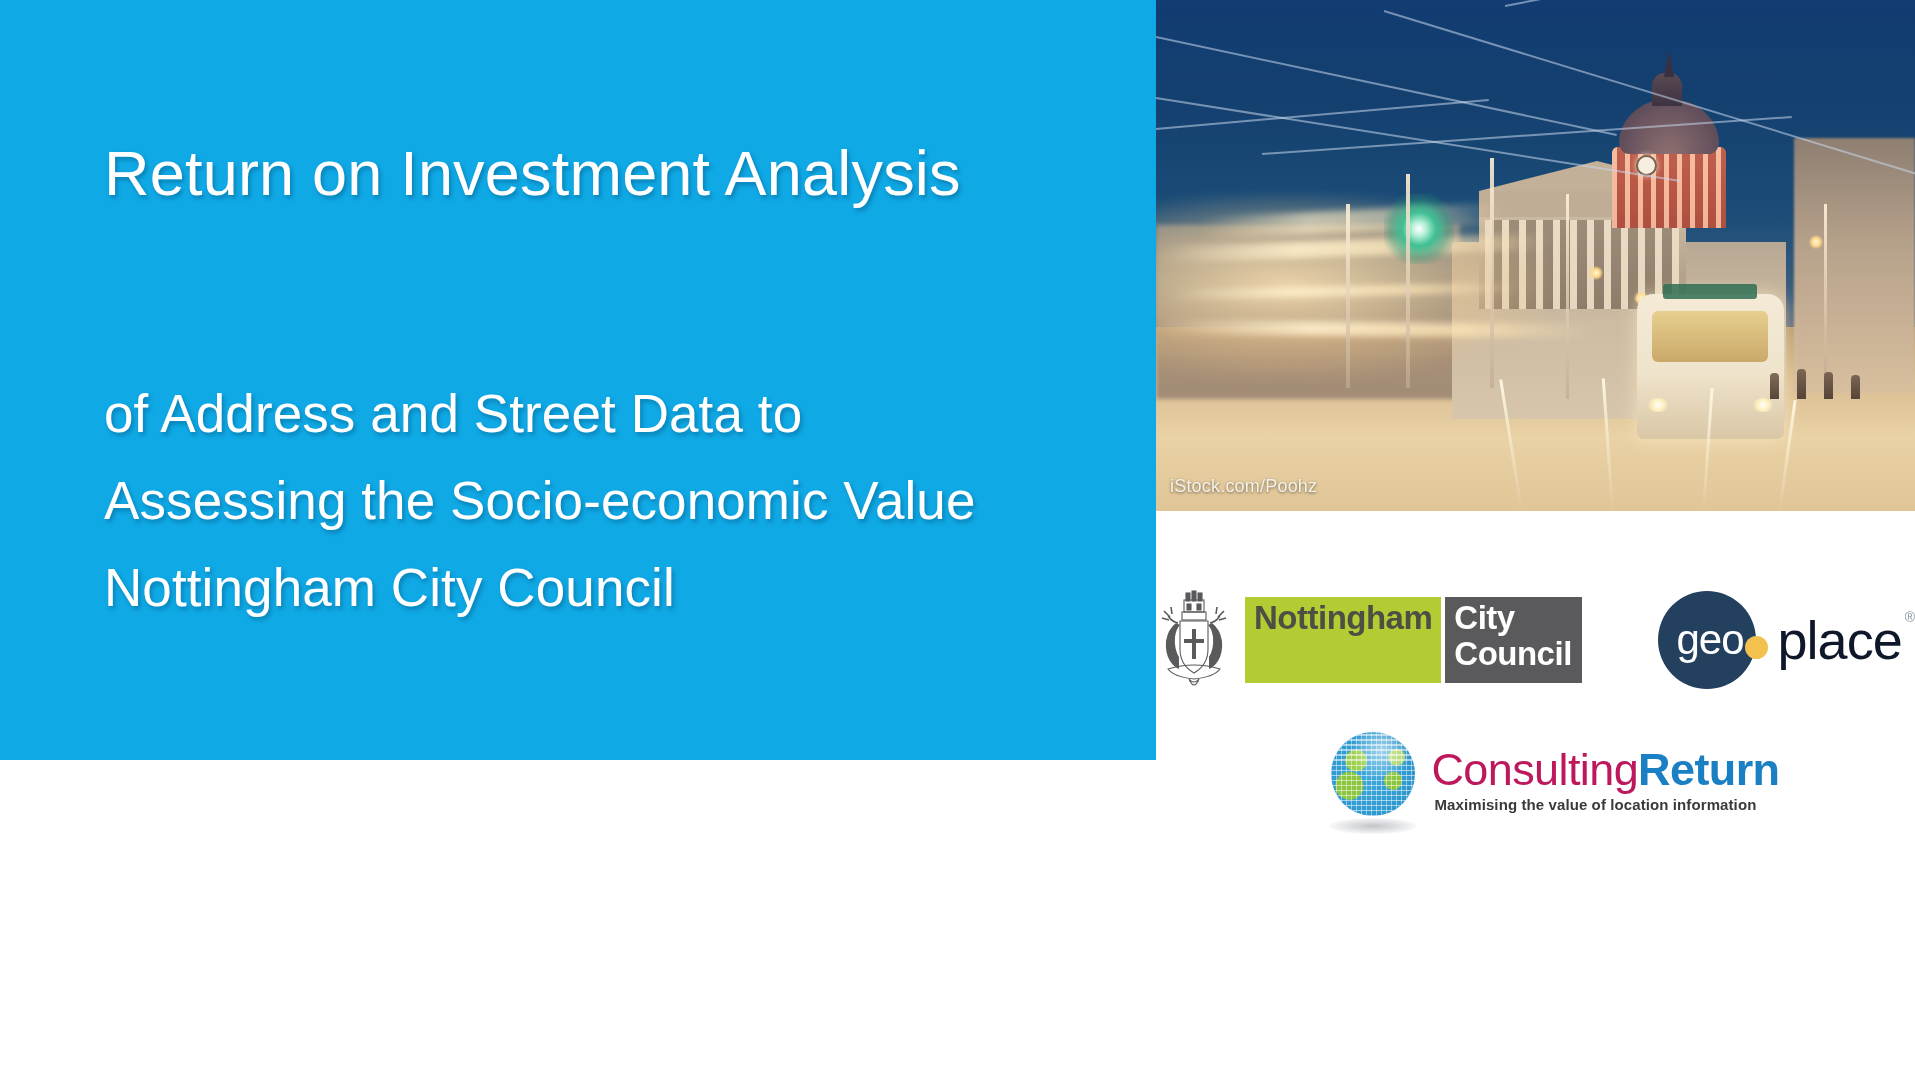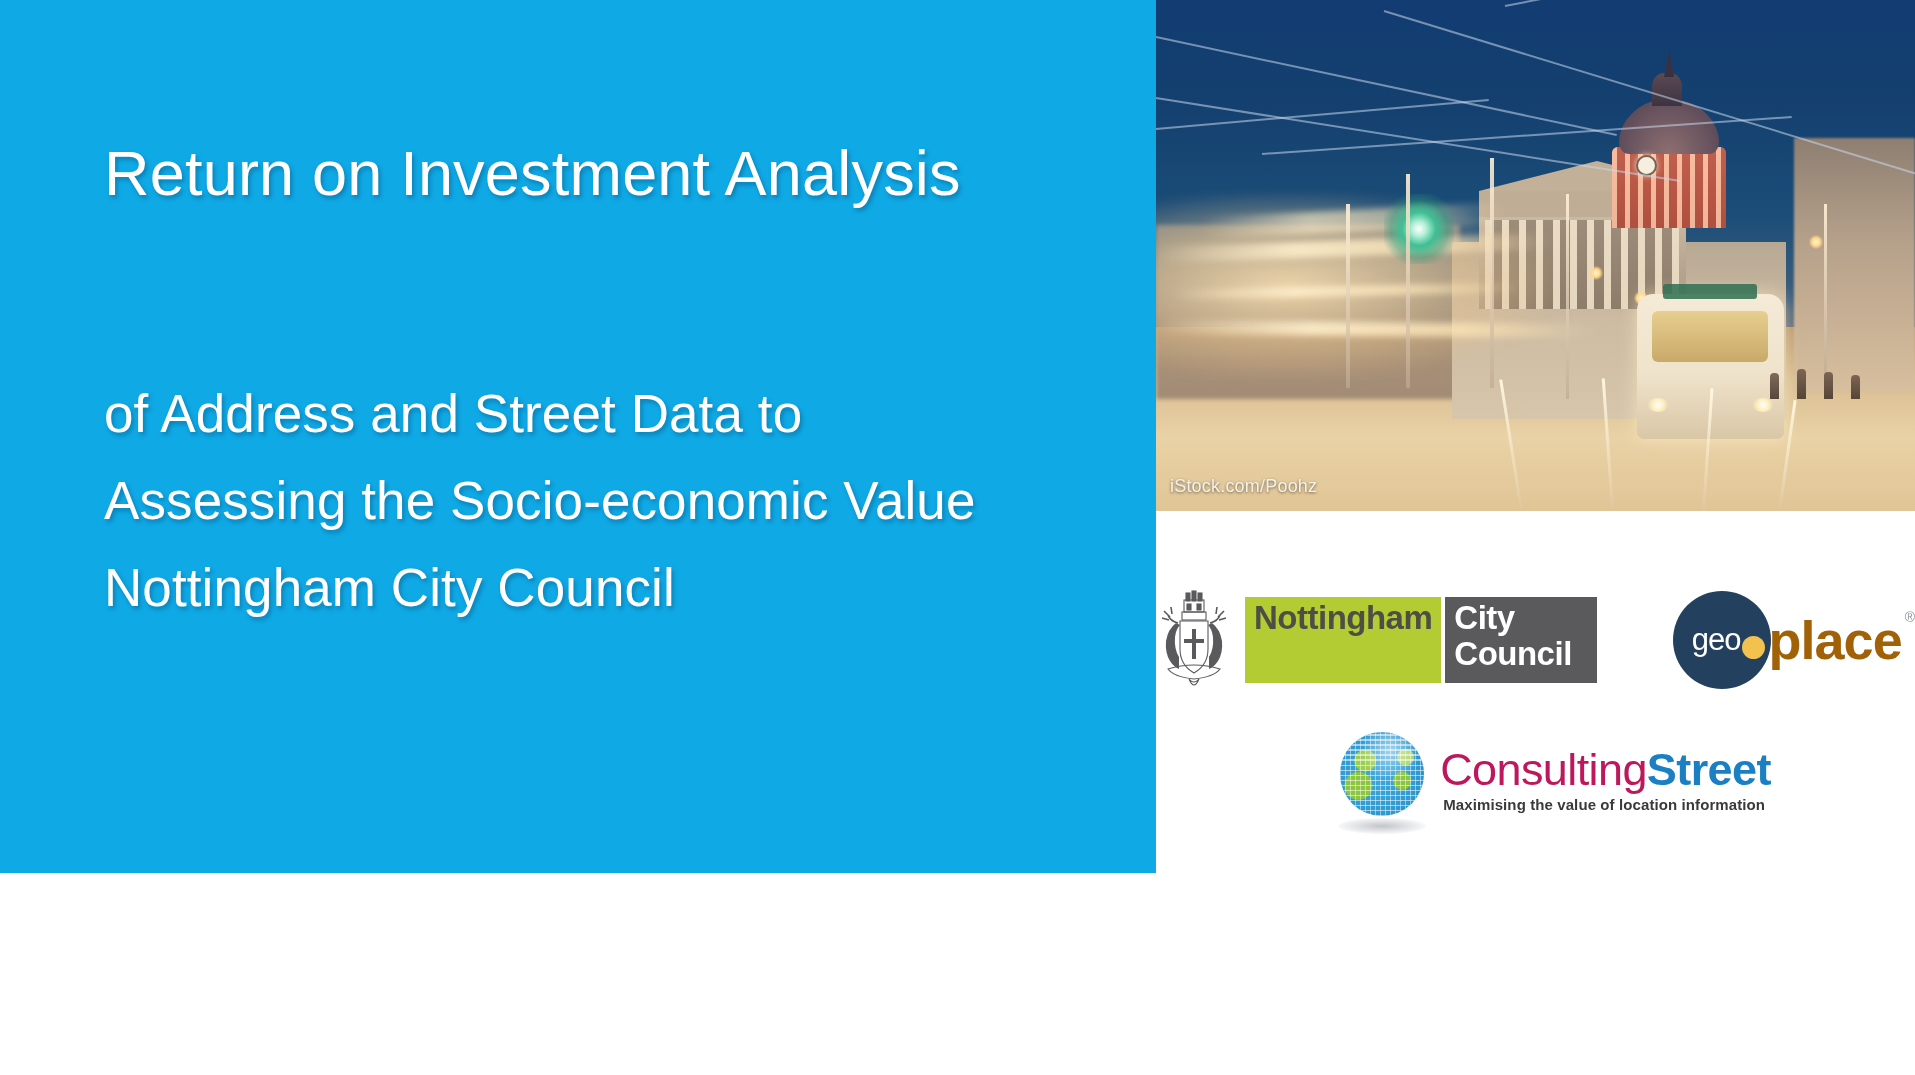--- a/index.html
+++ b/index.html
@@ -21,21 +21,21 @@
     background: #ffffff;
     overflow: hidden;
   }
 
   
   .left-panel {
     position: absolute;
     left: 0;
     top: 0;
     width: 1156px;
-    height: 873px;
+    height: 760px;
     background: #0fa9e6;
   }
 
   .title-block {
     position: absolute;
     left: 104px;
     top: 138px;
     width: 980px;
   }
 
@@ -403,44 +403,44 @@
     width: 98px;
     height: 98px;
     border-radius: 50%;
     background: #24405f;
   }
   .gp-geo {
     position: relative;
     z-index: 2;
     color: #ffffff;
     font-family: "Liberation Sans", sans-serif;
-    font-size: 31px;
+    font-size: 42px;
     font-weight: 300;
     letter-spacing: -1px;
     margin-left: 19px;
   }
   .gp-dot {
     position: relative;
     z-index: 2;
     width: 23px;
     height: 23px;
     border-radius: 50%;
     background: #f2c14e;
     margin-left: 1px;
     margin-top: 14px;
   }
   .gp-place {
     position: relative;
     z-index: 2;
-    color: #a16207;
+    color: #0f172a;
     font-family: "Liberation Sans", sans-serif;
     font-size: 54px;
-    font-weight: 700;
+    font-weight: 400;
     letter-spacing: -1px;
-    margin-left: 4px;
+    margin-left: 10px;
   }
   .gp-reg {
     position: relative;
     z-index: 2;
     color: #8b949f;
     font-size: 14px;
     align-self: flex-start;
     margin-top: 22px;
     margin-left: 3px;
   }
@@ -671,21 +671,21 @@
 
       </div>
 
       <div class="logo-row-bottom">
         <div class="cw-logo">
           <div class="cw-globe-wrap">
             <div class="cw-globe"></div>
             <div class="cw-shadow"></div>
           </div>
           <div class="cw-text">
-            <div class="cw-name"><span class="cw-consulting">Consulting</span><span class="cw-where">Street</span></div>
+            <div class="cw-name"><span class="cw-consulting">Consulting</span><span class="cw-where">Return</span></div>
             <div class="cw-tagline">Maximising the value of location information</div>
           </div>
         </div>
       </div>
 
     </div>
 
   </div>
 
 </div>

